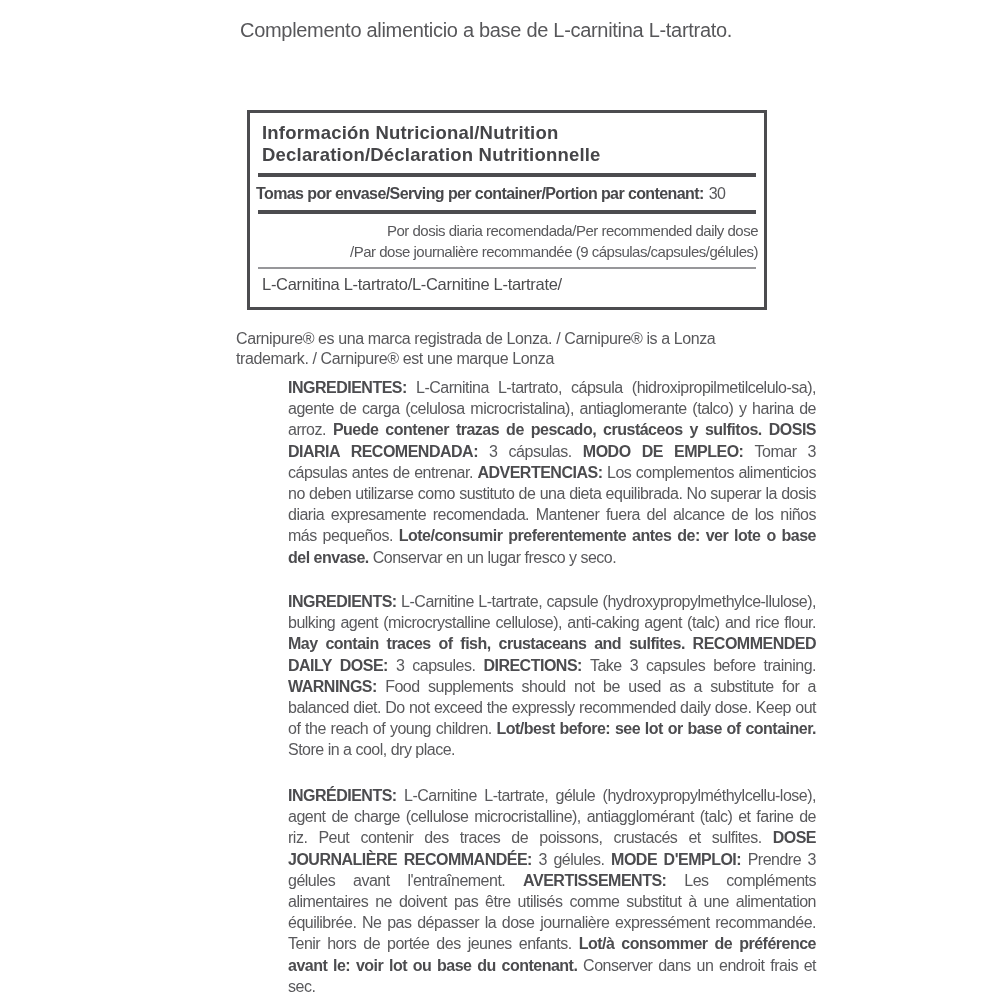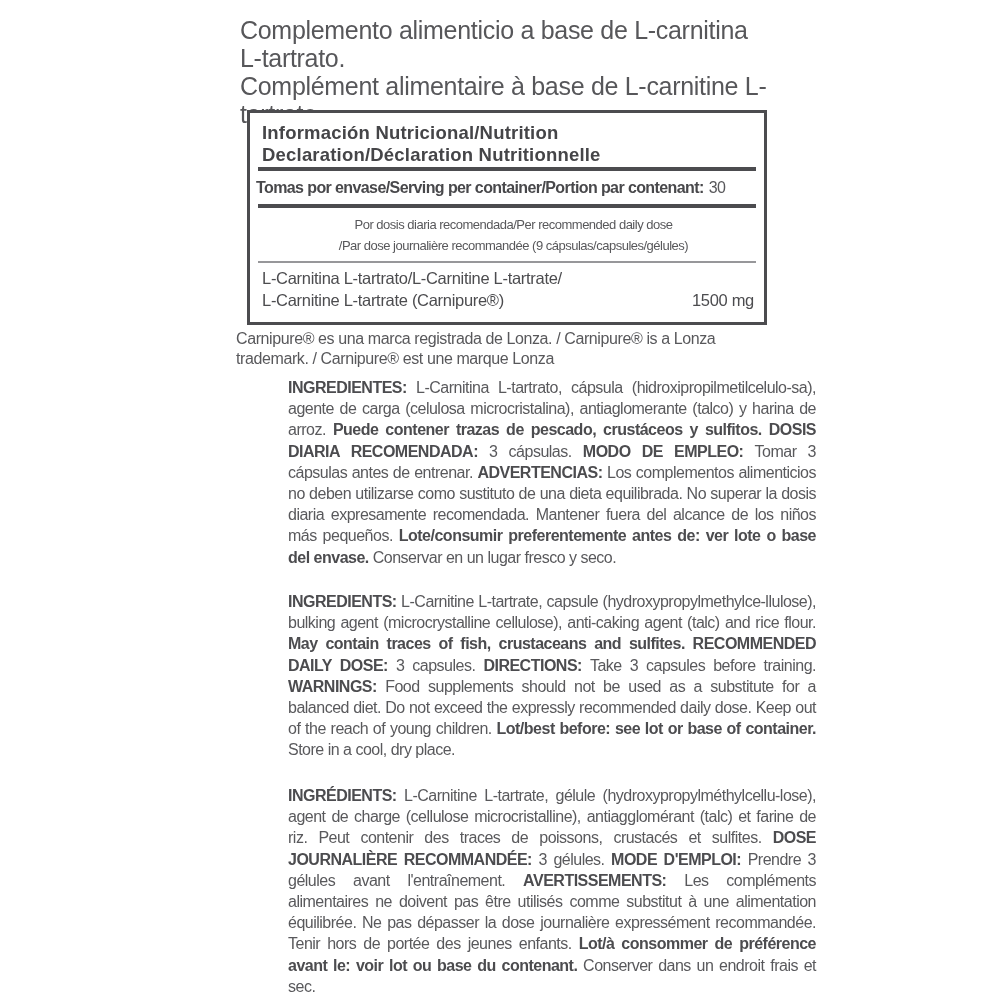--- a/index.html
+++ b/index.html
@@ -2,34 +2,34 @@
 <html><head>
 <meta charset="utf-8">
 <style>
   * { margin:0; padding:0; box-sizing:border-box; }
   html,body { width:1000px; height:1000px; background:#ffffff; }
   body { font-family:"Liberation Sans", sans-serif; color:#58585b; }
   .sheet { position:relative; width:1000px; height:1000px; background:#fff; overflow:hidden; }
 
   
   .claims { position:absolute; left:240px; top:16px; width:530px;
-            font-size:25px; line-height:28px; letter-spacing:-0.3px; color:#57575a; }
+            font-size:20px; line-height:28px; letter-spacing:-0.3px; color:#57575a; }
 
   
   .ntable { position:absolute; left:247px; top:110px; width:520px;
             border:3px solid #4c4c4f; color:#4c4c4f; background:#fff; }
   .nt-title { font-weight:700; font-size:18.5px; line-height:21.5px;
-              letter-spacing:0.2px; padding:9px 12px 2px 12px; color:#454548; }
+              letter-spacing:0.2px; padding:9px 12px 8px 12px; color:#454548; }
   .rule { margin:0 8px; }
   .rule.thick { border-top:4px solid #4c4c4f; }
   .rule.thin  { border-top:2px solid #97979a; }
   .nt-serving { font-weight:700; font-size:16px; letter-spacing:-0.6px;
                 padding:8px 6px 7px 6px; white-space:nowrap; color:#48484b; }
   .nt-serving .val { font-weight:400; margin-left:5px; color:#58585b; }
-  .nt-dose { text-align:center; font-size:13px; line-height:20.5px;
+  .nt-dose { text-align:right; font-size:15px; line-height:20.5px;
              letter-spacing:-0.5px; padding:7px 6px 5px 19px; white-space:nowrap;
              color:#58585b; }
   .nt-row { font-size:16.5px; line-height:21.5px; letter-spacing:-0.3px;
             padding:5px 10px 11px 12px; color:#55555
 
 8; }
   .nt-row .row2 { display:flex; justify-content:space-between; align-items:baseline; }
 
   
   .note { position:absolute; left:236px; top:329px; width:521px;
@@ -43,41 +43,36 @@
   .para-en { top:591px; }
   .para-fr { top:785px; }
 </style>
 </head>
 <body>
 
 <div class="sheet">
 
   <div class="claims">
     <div>Complemento alimenticio a base de L-carnitina L-tartrato.</div>
-    <div>Complément alimentaire à base de L-carnitine L-tartrate</div>
   </div>
 
   <div class="ntable">
     <div class="nt-title">Información Nutricional/Nutrition Declaration/Déclaration Nutritionnelle</div>
     <div class="rule thick"></div>
     <div class="nt-serving">
       <span>Tomas por envase/Serving per container/Portion par contenant:</span><span class="val">30</span>
     </div>
     <div class="rule thick"></div>
     <div class="nt-dose">
       <div>Por dosis diaria recomendada/Per recommended daily dose</div>
       <div>/Par dose journalière recommandée (9 cápsulas/capsules/gélules)</div>
     </div>
     <div class="rule thin"></div>
     <div class="nt-row">
       <div>L-Carnitina L-tartrato/L-Carnitine L-tartrate/</div>
-      <div class="row2">
-        <span>L-Carnitine L-tartrate (Carnipure®)</span>
-        <span>1500 mg</span>
-      </div>
     </div>
   </div>
 
   <div class="note">Carnipure® es una marca registrada de Lonza. / Carnipure® is a Lonza trademark. / Carnipure® est une marque Lonza</div>
 
   <p class="para para-es"><b>INGREDIENTES: </b><span>L-Carnitina L-tartrato, cápsula (hidroxipropilmetilcelulo-sa), agente de carga (celulosa microcristalina), antiaglomerante (talco) y harina de arroz. </span><b>Puede contener trazas de pescado, crustáceos y sulfitos. DOSIS DIARIA RECOMENDADA: </b><span>3 cápsulas. </span><b>MODO DE EMPLEO: </b><span>Tomar 3 cápsulas antes de entrenar. </span><b>ADVERTENCIAS: </b><span>Los complementos alimenticios no deben utilizarse como sustituto de una dieta equilibrada. No superar la dosis diaria expresamente recomendada. Mantener fuera del alcance de los niños más pequeños. </span><b>Lote/consumir preferentemente antes de: ver lote o base del envase. </b><span>Conservar en un lugar fresco y seco.</span></p>
   <p class="para para-en"><b>INGREDIENTS: </b><span>L-Carnitine L-tartrate, capsule (hydroxypropylmethylce-llulose), bulking agent (microcrystalline cellulose), anti-caking agent (talc) and rice flour. </span><b>May contain traces of fish, crustaceans and sulfites. RECOMMENDED DAILY DOSE: </b><span>3 capsules. </span><b>DIRECTIONS: </b><span>Take 3 capsules before training. </span><b>WARNINGS: </b><span>Food supplements should not be used as a substitute for a balanced diet. Do not exceed the expressly recommended daily dose. Keep out of the reach of young children. </span><b>Lot/best before: see lot or base of container. </b><span>Store in a cool, dry place.</span></p>
   <p class="para para-fr"><b>INGRÉDIENTS: </b><span>L-Carnitine L-tartrate, gélule (hydroxypropylméthylcellu-lose), agent de charge (cellulose microcristalline), antiagglomérant (talc) et farine de riz. Peut contenir des traces de poissons, crustacés et sulfites. </span><b>DOSE JOURNALIÈRE RECOMMANDÉE: </b><span>3 gélules. </span><b>MODE D'EMPLOI: </b><span>Prendre 3 gélules avant l'entraînement. </span><b>AVERTISSEMENTS: </b><span>Les compléments alimentaires ne doivent pas être utilisés comme substitut à une alimentation équilibrée. Ne pas dépasser la dose journalière expressément recommandée. Tenir hors de portée des jeunes enfants. </span><b>Lot/à consommer de préférence avant le: voir lot ou base du contenant. </b><span>Conserver dans un endroit frais et sec.</span></p>
 
 </div>

